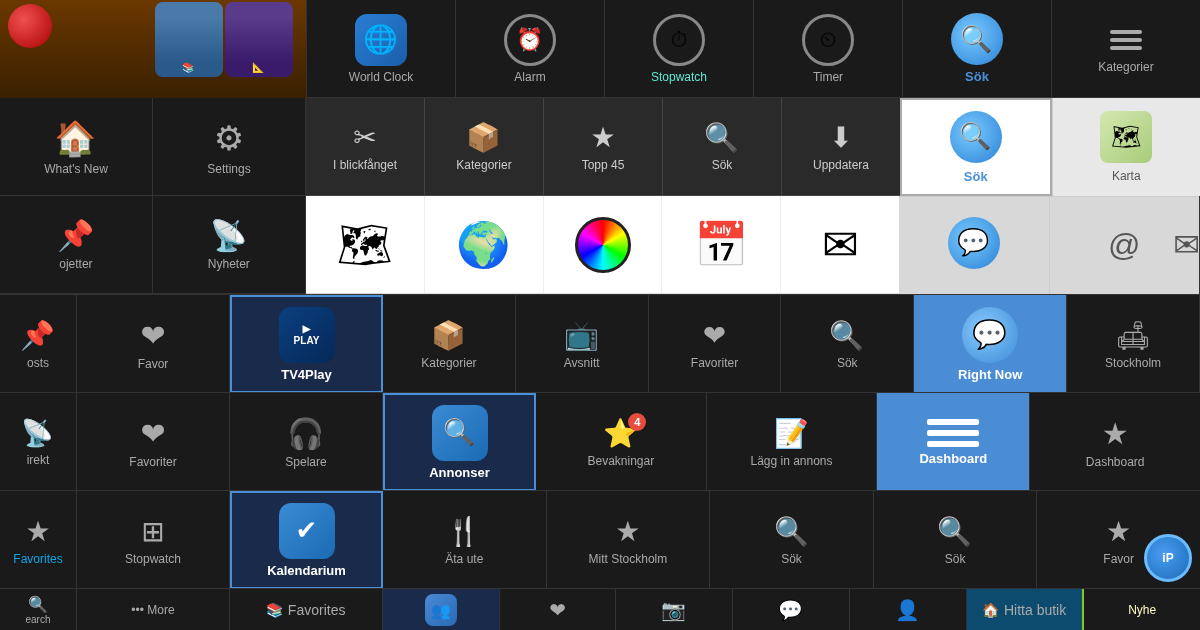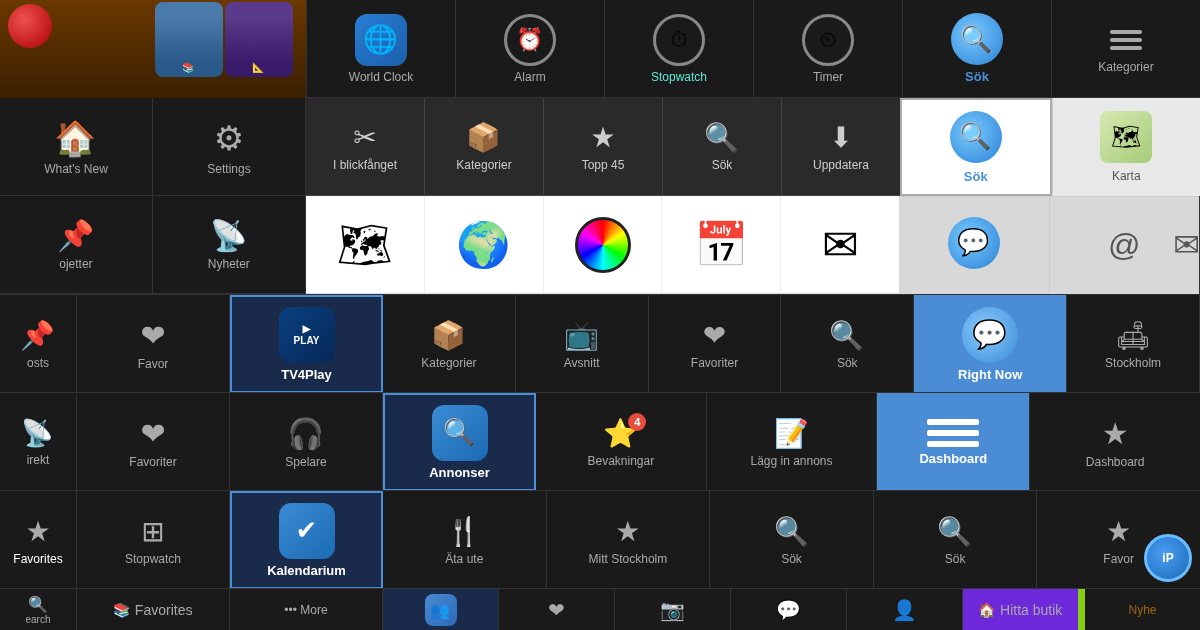--- a/index.html
+++ b/index.html
@@ -250,21 +250,21 @@
 
     <div style="flex: 1; height: 98px; background: #1a1a1a; overflow: hidden; display: flex; flex-direction: column; align-items: center; justify-content: center; gap: 4px; cursor: pointer;">
       <span style="font-size: 30px; color: #aaa;">★</span>
       <span style="color: #aaa; font-size: 12px;">Dashboard</span>
     </div>
   </div>
 
   <div style="position: absolute; top: 490px; left: 0; width: 1200px; height: 98px; display: flex; border-top: 1px solid #333;">
     <div style="width: 77px; height: 98px; background: #1a1a1a; border-right: 1px solid #333; display: flex; flex-direction: column; align-items: center; justify-content: center; gap: 4px; cursor: pointer; overflow: hidden;">
       <span style="font-size: 28px; color: #aaa;">★</span>
-      <span style="color: #ffffff; font-size: 12px;">Favorites</span>
+      <span style="color: #0ea5e9; font-size: 12px;">Favorites</span>
     </div>
     <div style="width: 153px; height: 98px; background: #1a1a1a; border-right: 1px solid #333; display: flex; flex-direction: column; align-items: center; justify-content: center; gap: 4px; cursor: pointer;">
       <span style="font-size: 28px; color: #aaa;">⊞</span>
       <span style="color: #aaa; font-size: 12px;">Stopwatch</span>
     </div>
 
     <div style="width: 153px; height: 98px; background: #1a2a4a; border: 2px solid #4a90d9; display: flex; flex-direction: column; align-items: center; justify-content: center; gap: 4px; cursor: pointer;">
       <div style="width: 56px; height: 56px; background: linear-gradient(135deg, #3a8ad4, #1a6ab4); border-radius: 12px; display: flex; align-items: center; justify-content: center; color: white; font-size: 26px; position: relative;">
         ✔
       </div>
@@ -293,48 +293,48 @@
       <span style="font-size: 28px; color: #aaa;">★</span>
       <span style="color: #aaa; font-size: 12px;">Favor</span>
     </div>
   </div>
 
   <div style="position: absolute; top: 588px; left: 0; width: 1200px; height: 42px; display: flex; border-top: 1px solid #333;">
     <div style="width: 77px; height: 42px; background: #1a1a1a; border-right: 1px solid #333; display: flex; flex-direction: column; align-items: center; justify-content: center; cursor: pointer; overflow: hidden;">
       <span style="font-size: 16px; color: #aaa;">🔍</span>
       <span style="color: #aaa; font-size: 10px;">earch</span>
     </div>
+    <div style="width: 153px; height: 42px; background: #1a1a1a; border-right: 1px solid #333; display: flex; align-items: center; justify-content: center; cursor: pointer;">
+      <span style="font-size: 12px; color: #aaa;">••• More</span>
+    </div>
     <div style="width: 153px; height: 42px; background: #1a1a1a; border-right: 1px solid #333; display: flex; flex-direction: column; align-items: center; justify-content: center; cursor: pointer;">
       <span style="font-size: 14px; color: #aaa;">📚 Favorites</span>
     </div>
-    <div style="width: 153px; height: 42px; background: #1a1a1a; border-right: 1px solid #333; display: flex; align-items: center; justify-content: center; cursor: pointer;">
-      <span style="font-size: 12px; color: #aaa;">••• More</span>
-    </div>
 
     <div style="flex: 1; height: 42px; background: #1a2a4a; border-right: 1px solid #333; display: flex; align-items: center; justify-content: center; cursor: pointer;">
       <div style="width: 32px; height: 32px; background: linear-gradient(135deg, #4a8ad4, #2a6ab4); border-radius: 8px; display: flex; align-items: center; justify-content: center; color: white; font-size: 16px;">👥</div>
     </div>
     <div style="flex: 1; height: 42px; background: #1a1a1a; border-right: 1px solid #333; display: flex; align-items: center; justify-content: center; cursor: pointer;">
       <span style="font-size: 20px; color: #aaa;">❤</span>
     </div>
     <div style="flex: 1; height: 42px; background: #1a1a1a; border-right: 1px solid #333; display: flex; align-items: center; justify-content: center; cursor: pointer;">
       <span style="font-size: 20px; color: #aaa;">📷</span>
     </div>
     <div style="flex: 1; height: 42px; background: #1a1a1a; border-right: 1px solid #333; display: flex; align-items: center; justify-content: center; cursor: pointer;">
       <span style="font-size: 20px; color: #aaa;">💬</span>
     </div>
     <div style="flex: 1; height: 42px; background: #1a1a1a; border-right: 1px solid #333; display: flex; align-items: center; justify-content: center; cursor: pointer;">
       <span style="font-size: 20px; color: #aaa;">👤</span>
     </div>
 
-    <div style="flex: 1; height: 42px; background: #6d28d9; border-right: 7px solid #84cc16; display: flex; align-items: center; justify-content: center; cursor: pointer;">
+    <div style="flex: 1; height: 42px; background: #0c4a6e; border-right: 2px solid #84cc16; display: flex; align-items: center; justify-content: center; cursor: pointer;">
       <span style="font-size: 14px; color: #aaa;">🏠 Hitta butik</span>
     </div>
     <div style="flex: 1; height: 42px; background: #1a1a1a; overflow: hidden; display: flex; align-items: center; justify-content: center; cursor: pointer;">
-      <span style="font-size: 12px; color: #a16207;">Nyhe</span>
+      <span style="font-size: 12px; color: #fef9c3;">Nyhe</span>
     </div>
   </div>
 
   <div style="position: absolute; bottom: 48px; right: 8px; width: 48px; height: 48px; background: radial-gradient(circle at 40% 40%, #4a9df4, #1a6ab4); border-radius: 50%; display: flex; align-items: center; justify-content: center; color: white; font-size: 12px; font-weight: bold; border: 3px solid #6abcff; z-index: 30; cursor: pointer;">
     <span>iP</span>
   </div>
 
 </div>
 
 </body></html>

